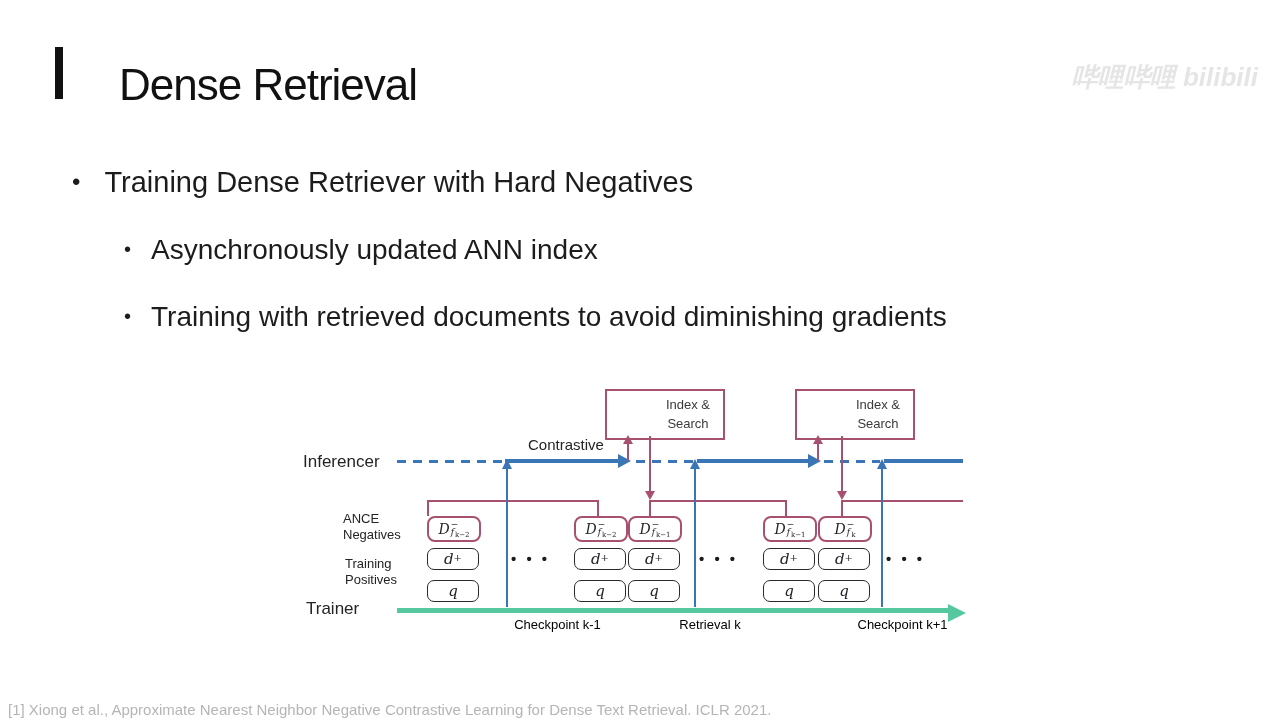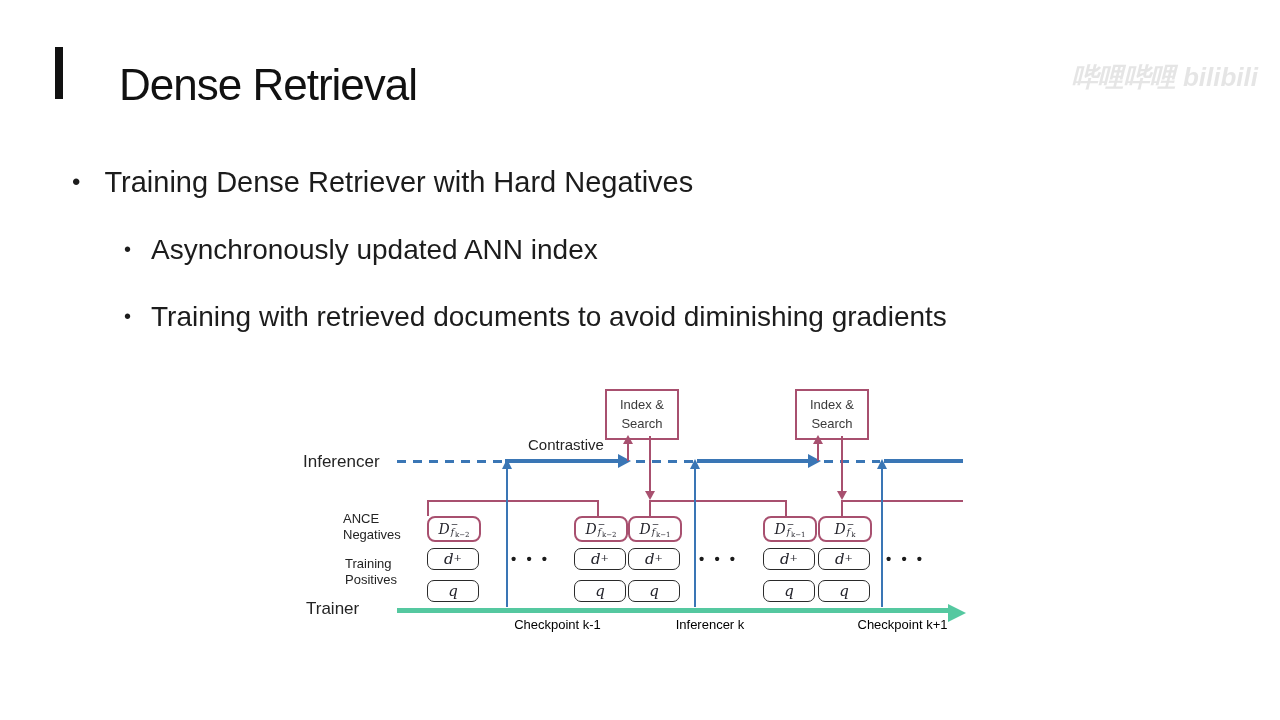--- a/index.html
+++ b/index.html
@@ -31,21 +31,21 @@
   .arr-up-blue{position:absolute;width:0;height:0;border-left:5px solid transparent;border-right:5px solid transparent;border-bottom:10px solid var(--blue);}
   .vmaroon{position:absolute;width:2px;background:var(--maroon);}
   .hmaroon{position:absolute;height:2px;background:var(--maroon);}
   .arr-up-maroon{position:absolute;width:0;height:0;border-left:5px solid transparent;border-right:5px solid transparent;border-bottom:9px solid var(--maroon);}
   .arr-down-maroon{position:absolute;width:0;height:0;border-left:5px solid transparent;border-right:5px solid transparent;border-top:9px solid var(--maroon);}
   .hgreen{position:absolute;height:5px;background:var(--green);}
   .arr-right-green{position:absolute;width:0;height:0;border-top:9px solid transparent;border-bottom:9px solid transparent;border-left:18px solid var(--green);}
 
   .is-box{position:absolute;width:70px;height:47px;border:2px solid var(--maroon);background:#fff;
           display:flex;flex-direction:column;align-items:center;justify-content:center;
-          font-size:13px;line-height:1.4;color:#3a3a3a;text-align:center;}
+          font-size:13px;line-height:1.4;color:#3a3a3a;text-align:center;padding-left:46px;}
 
   .dbox{position:absolute;width:50px;height:22px;border:2px solid var(--maroon);border-radius:8px;background:#fff;
         display:flex;align-items:center;justify-content:center;}
   .pbox{position:absolute;width:50px;height:20px;border:1.5px solid #2a2a2a;border-radius:7px;background:#fff;
         display:flex;align-items:center;justify-content:center;}
   .mathf{font-family:"DejaVu Serif","Liberation Serif",serif;font-style:italic;color:#23232b;}
   .dlab{font-size:14px;display:inline-flex;align-items:center;}
   .dstack{display:inline-flex;flex-direction:column;align-items:flex-start;margin-left:1px;}
   .dsup{font-size:9px;line-height:7px;font-style:normal;}
   .dsubrow{display:inline-flex;align-items:flex-start;line-height:9px;}
@@ -243,19 +243,20 @@
     <div class="pbox" style="left:818px;top:580px;">
       <span class="mathf plab">q</span>
     </div>
 
     <div class="ellip" style="left:886px;top:550px;">• • •</div>
 
     <div class="hgreen" style="left:397px;top:608px;width:551px;"></div>
     <div class="arr-right-green" style="left:948px;top:604px;"></div>
 
     <div class="cp-label" style="left:490px;width:135px;">Checkpoint k-1</div>
-    <div class="cp-label" style="left:650px;width:120px;">Inferencer k</div>
+    <div class="cp-label" style="left:650px;width:120px;">Retrieval k</div>
     <div class="cp-label" style="left:845px;width:115px;">Checkpoint k+1</div>
   </div>
 
   <div class="wm-tr">哔哩哔哩 bilibili</div>
+  <div class="citation">[1] Xiong et al., Approximate Nearest Neighbor Negative Contrastive Learning for Dense Text Retrieval. ICLR 2021.</div>
 
 </div>
 
 </body></html>

